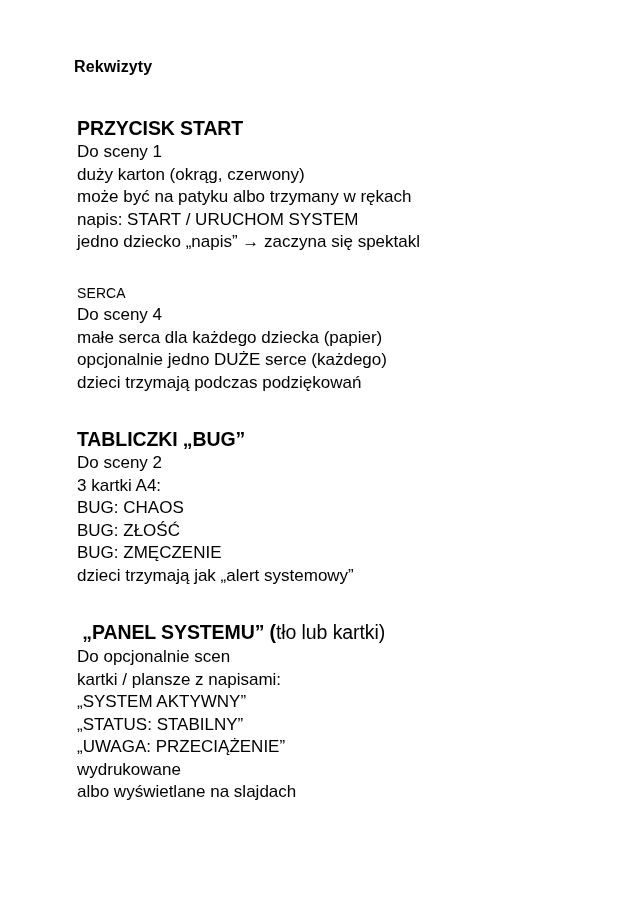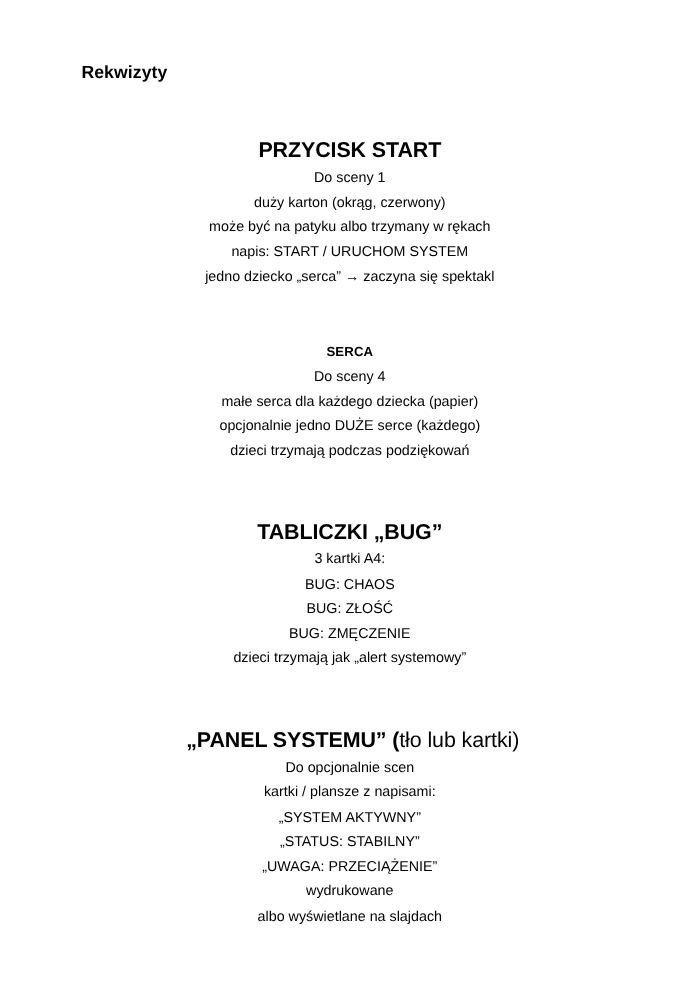--- a/index.html
+++ b/index.html
@@ -28,59 +28,58 @@
     padding: 56px 74px 0 74px;
   }
   .doc-title {
     font-size: 16px;
     font-weight: bold;
     line-height: 22px;
     margin: 0;
     letter-spacing: 0.1px;
   }
   .section {
-    margin: 12px;
-    text-align: center;
+    margin: 3px;
   }
   .gap-title {
     height: 34px;
   }
   .gap-section {
     height: 22px;
   }
   .gap-section-lg {
     height: 26px;
   }
   h2.heading-lg {
     font-size: 19.5px;
     font-weight: bold;
     line-height: 26px;
     margin: 0;
     letter-spacing: -0.1px;
   }
   h2.heading-sm {
-    font-size: 12px;
-    font-weight: bold;
+    font-size: 14px;
+    font-weight: normal;
     line-height: 22.5px;
     margin: 0;
     letter-spacing: 0.1px;
   }
   h2.heading-mixed {
     font-size: 19.5px;
     font-weight: bold;
     line-height: 27px;
     margin: 0;
     letter-spacing: -0.1px;
     white-space: pre;
   }
   h2.heading-mixed .regular {
     font-weight: normal;
   }
   .line {
-    font-size: 13px;
+    font-size: 17px;
     font-weight: normal;
     line-height: 22.5px;
     margin: 0;
     white-space: pre;
   }
 </style>
 </head>
 <body>
 
 <div class="page">
@@ -88,37 +87,38 @@
   <h1 class="doc-title">Rekwizyty</h1>
 
   <div class="gap-title"></div>
 
   <section class="section">
     <h2 class="heading-lg">PRZYCISK START</h2>
     <p class="line">Do sceny 1</p>
     <p class="line">duży karton (okrąg, czerwony)</p>
     <p class="line">może być na patyku albo trzymany w rękach</p>
     <p class="line">napis: START / URUCHOM SYSTEM</p>
-    <p class="line">jedno dziecko „serca” → zaczyna się spektakl</p>
+    <p class="line">jedno dziecko „napis” → zaczyna się spektakl</p>
   </section>
 
   <div class="gap-section"></div>
 
   <section class="section">
     <h2 class="heading-sm">SERCA</h2>
     <p class="line">Do sceny 4</p>
     <p class="line">małe serca dla każdego dziecka (papier)</p>
     <p class="line">opcjonalnie jedno DUŻE serce (każdego)</p>
     <p class="line">dzieci trzymają podczas podziękowań</p>
   </section>
 
   <div class="gap-section-lg"></div>
 
   <section class="section">
     <h2 class="heading-lg">TABLICZKI „BUG”</h2>
+    <p class="line">Do sceny 2</p>
     <p class="line">3 kartki A4:</p>
     <p class="line">BUG: CHAOS</p>
     <p class="line">BUG: ZŁOŚĆ</p>
     <p class="line">BUG: ZMĘCZENIE</p>
     <p class="line">dzieci trzymają jak „alert systemowy”</p>
   </section>
 
   <div class="gap-section-lg"></div>
 
   <section class="section">

